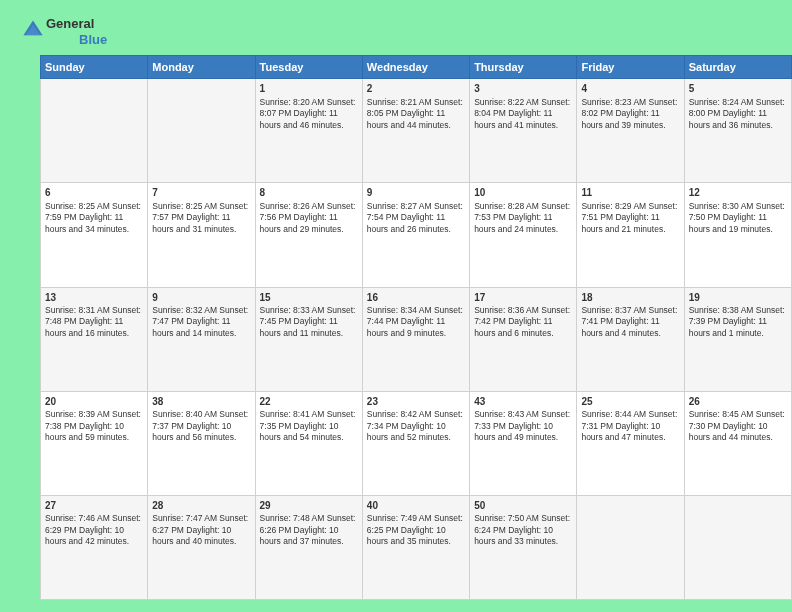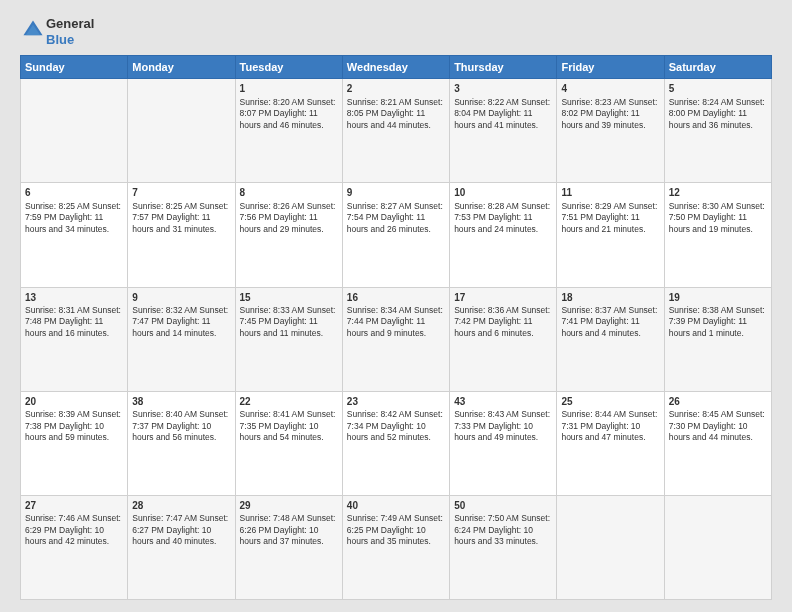--- a/index.html
+++ b/index.html
@@ -6,21 +6,21 @@
     body {
       font-family: Arial, sans-serif;
       background: #fff;
       width: 792px;
       height: 612px;
       overflow: hidden;
     }
     .page {
       width: 792px;
       height: 612px;
-      background: #e5e5e5;
+      background: #86efac;
       padding: 16px 20px 12px 20px;
       display: flex;
       flex-direction: column;
     }
     .header-row {
       display: flex;
       justify-content: space-between;
       align-items: flex-start;
       margin-bottom: 8px;
     }
@@ -28,21 +28,21 @@
       display: flex;
       align-items: center;
       gap: 2px;
     }
     .logo-text {
       font-size: 13px;
       font-weight: bold;
       color: #333;
       line-height: 1.2;
     }
-    .logo-blue { color: #3a7abf; }
+    .logo-blue { color: #3a7abf; margin-left: 33px; }
     .logo-icon {
       width: 22px;
       height: 22px;
       margin-left: 2px;
     }
     .title-block {
       text-align: right;
     }
     .month-title {
       font-size: 30px;
@@ -52,20 +52,21 @@
     }
     .subtitle {
       font-size: 13px;
       color: #555;
     }
     table {
       width: 100%;
       border-collapse: collapse;
       flex: 1;
       table-layout: fixed;
+      margin-left: 20px;
     }
     thead tr th {
       background: #3a7abf;
       color: #fff;
       font-size: 11px;
       font-weight: bold;
       padding: 5px 4px;
       text-align: left;
       border: 1px solid #2e6aad;
     }

